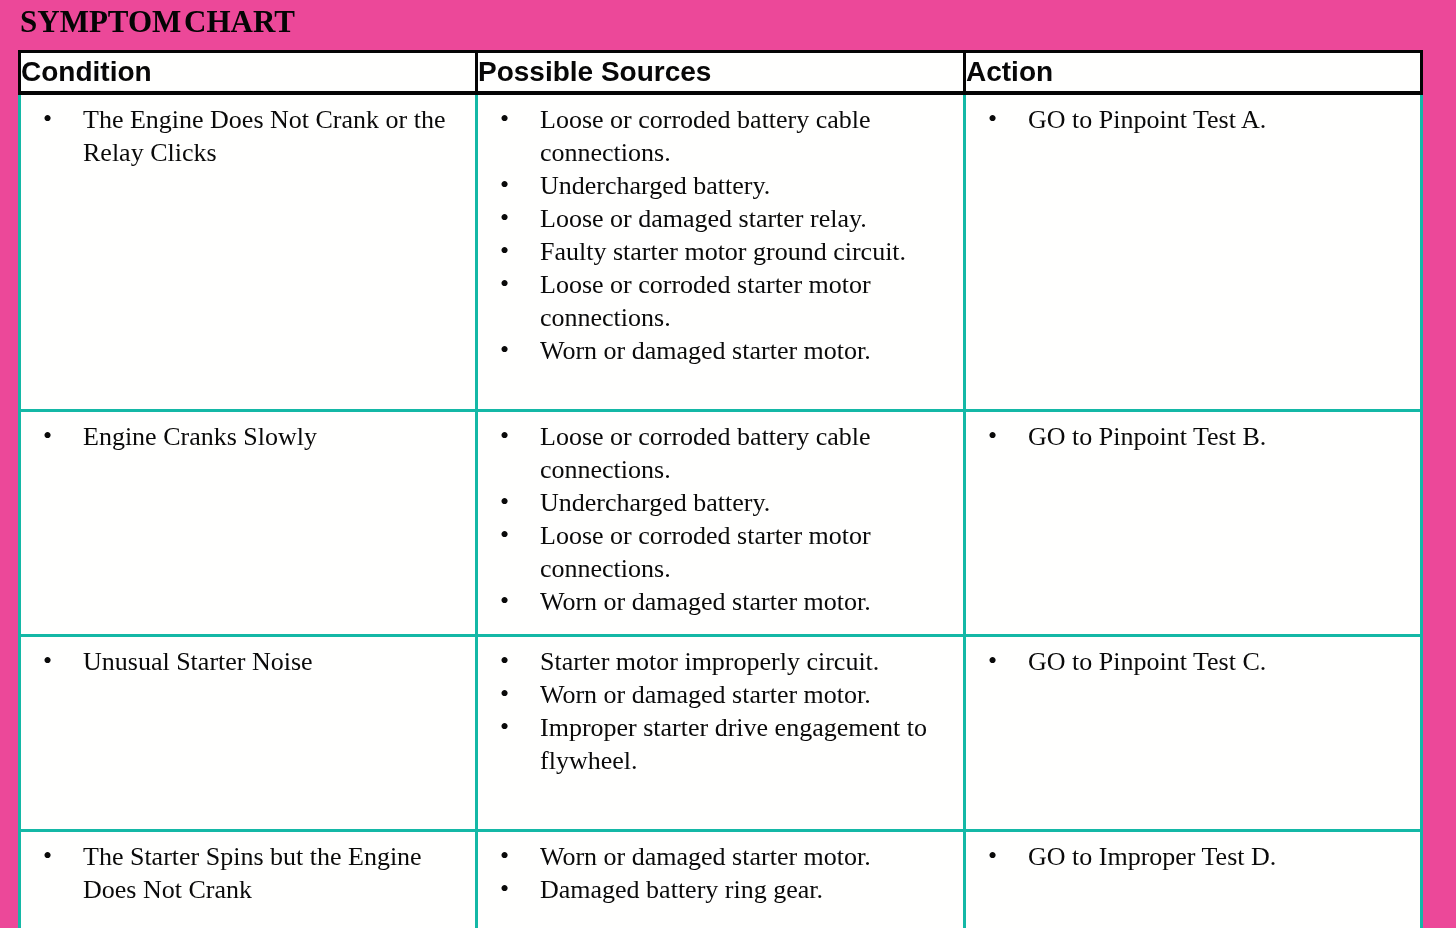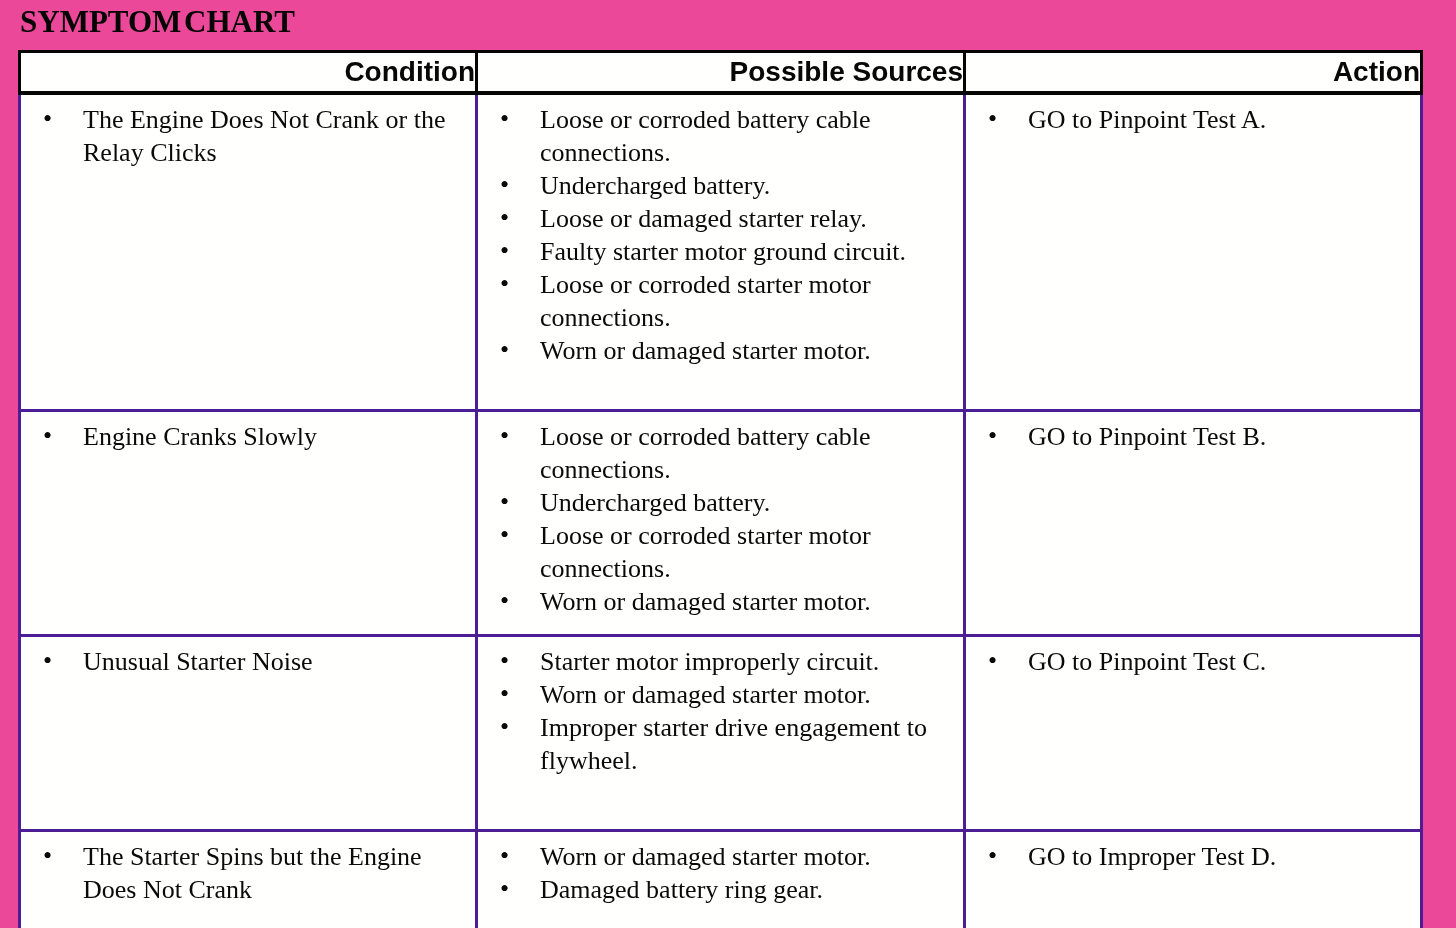--- a/index.html
+++ b/index.html
@@ -41,27 +41,27 @@
   table.symptom-table col.c1 { width: 457px; }
   table.symptom-table col.c2 { width: 488px; }
   table.symptom-table col.c3 { width: 457px; }
   table.symptom-table th {
     border: 3px solid #050505;
     border-bottom-width: 4px;
     height: 38px;
     font-family: "Liberation Sans", sans-serif;
     font-size: 28px;
     font-weight: bold;
-    text-align: right;
+    text-align: left;
     vertical-align: middle;
     color: #080808;
     padding: 0;
   }
   table.symptom-table td {
-    border: 3px solid #4c1d95;
+    border: 3px solid #14b8a6;
     vertical-align: top;
     padding: 8px 6px 6px 14px;
   }
   tr.row-1 td { height: 300px; }
   tr.row-2 td { height: 208px; }
   tr.row-3 td { height: 178px; }
   tr.row-4 td { height: 90px; }
   ul.cell-list {
     margin: 0;
     padding: 0;

